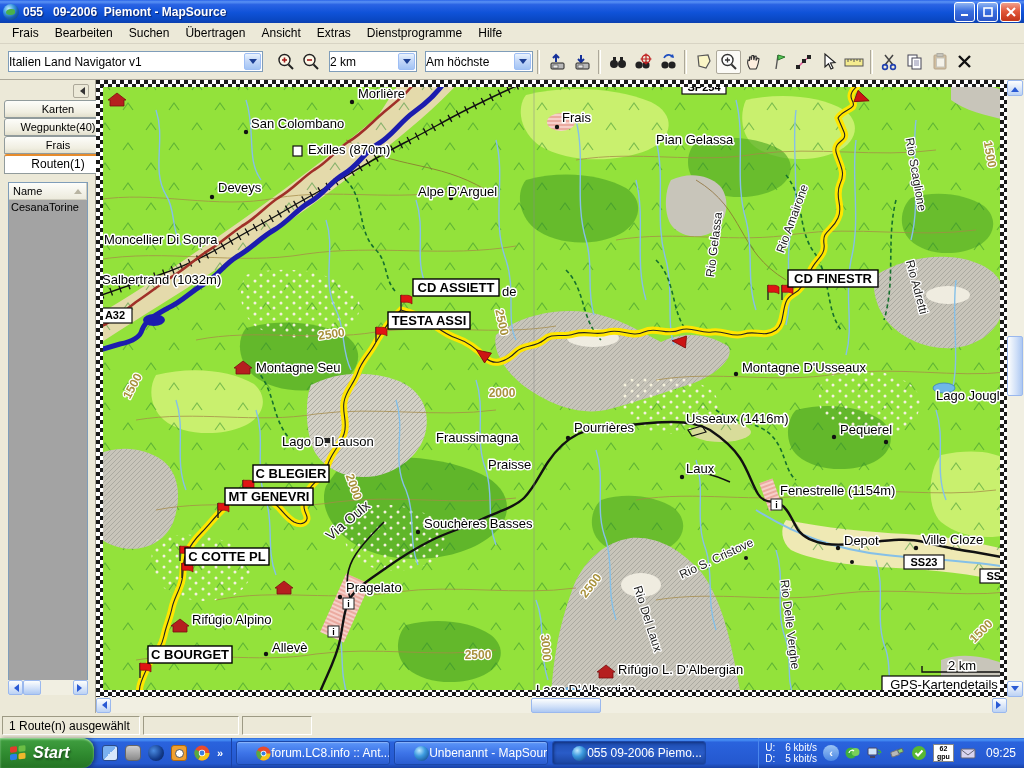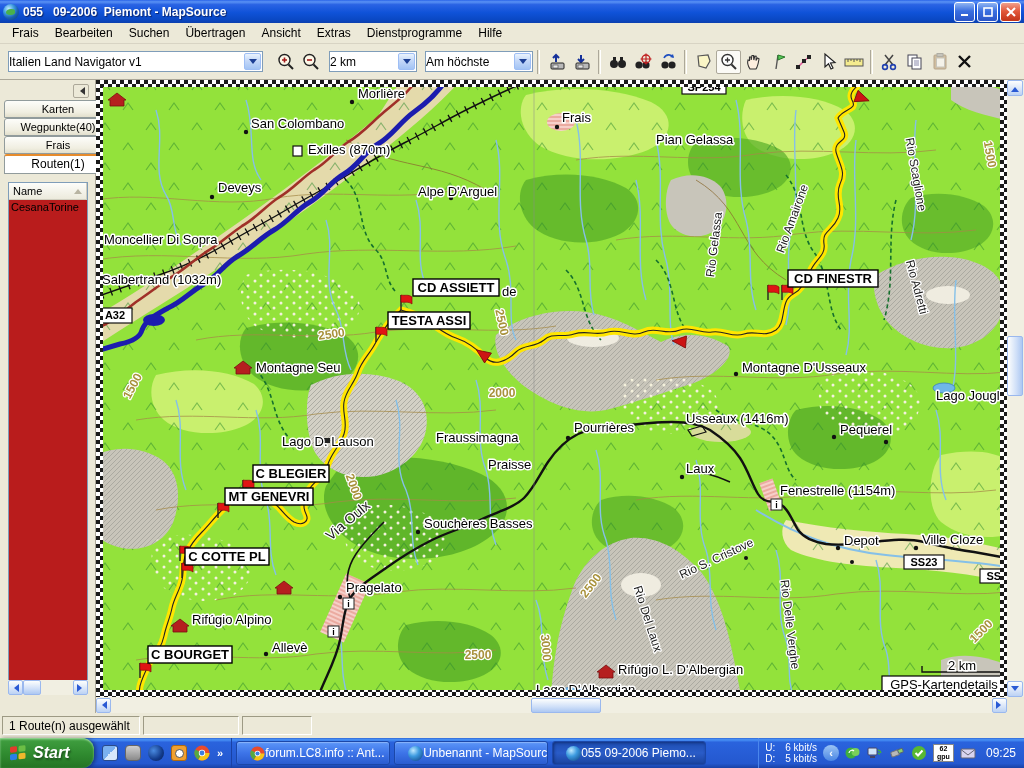--- a/index.html
+++ b/index.html
@@ -42,21 +42,21 @@
   
   .sidebar { position:absolute; left:0; top:80px; width:96px; height:633px; background:#ece9d8;
     border-right:1px solid #aca899; }
   .collapse-btn { position:absolute; right:6px; top:4px; width:16px; height:14px; background:#ece9d8;
     border:1px solid #aca899; border-radius:2px; display:flex; align-items:center; justify-content:center; }
   .tri-left { width:0; height:0; border:4px solid transparent; border-right:5px solid #333; margin-right:2px; }
   .tabs { position:absolute; left:4px; top:20px; width:108px; }
   .tab { height:18px; border:1px solid #919b9c; border-radius:3px 3px 0 0; margin-bottom:0px;
     background:linear-gradient(#fdfdfa,#f0eee1 70%,#e2dfcc); font-size:11px; text-align:center; line-height:17px; }
   .tab.active { background:#fff; border-top:2px solid #e68b2c; font-size:12px; height:20px; }
-  .side-list { position:absolute; left:8px; top:102px; width:80px; height:506px; background:#b91c1c;
+  .side-list { position:absolute; left:8px; top:102px; width:80px; height:506px; background:#a3a3a3;
     border:1px solid #7f9db9; }
   .list-header { height:17px; background:linear-gradient(#fdfdfa,#eceadc); border-bottom:1px solid #d0cebf;
     font-size:11px; display:flex; align-items:center; padding:0 4px; border-right:1px solid #d0cebf; }
   .sort-tri { width:0; height:0; border:4px solid transparent; border-bottom:5px solid #b8b4a2; margin-left:auto; margin-bottom:3px; }
   .list-row { font-size:11px; padding:1px 2px; white-space:nowrap; overflow:hidden; }
   .side-hscroll { position:absolute; left:8px; bottom:18px; width:80px; height:15px; background:#f1efe2; display:flex; }
 
   
   .sb-btn { width:15px; height:15px; background:linear-gradient(180deg,#fdfefd,#d7e4f8 60%,#bcd2f4);
     border:1px solid #9ab8ee; border-radius:2px; display:flex; align-items:center; justify-content:center; flex:none; }
@@ -97,21 +97,21 @@
     background:linear-gradient(180deg,#3168d6 0%,#4993f7 6%,#2a63dd 14%,#2458cf 85%,#1941a5 100%); display:flex; align-items:center; }
   .start-btn { width:94px; height:30px; border-radius:0 12px 12px 0;
     background:linear-gradient(180deg,#57b157 0%,#3d9b3d 12%,#2f8a2f 55%,#247424 100%);
     box-shadow:inset 0 1px 2px #9fdc9f, 2px 0 4px rgba(0,0,0,.4); display:flex; align-items:center; padding-left:8px; gap:5px; }
   .start-label { color:#fff; font-size:16px; font-weight:bold; font-style:italic; text-shadow:1px 2px 2px #1d4f1d; }
   .quick-launch { display:flex; align-items:center; gap:7px; padding:0 8px; border-right:1px solid #1941a5; height:30px; }
   .ql-icon { width:16px; height:16px; border-radius:3px; flex:none; }
   .chev { color:#fff; font-size:11px; font-weight:bold; }
   .task-btn { width:154px; height:24px; margin-left:4px; border-radius:3px;
     background:linear-gradient(180deg,#5c96f8,#3d74e8 50%,#2a5cd0); border:1px solid #1b47a8;
-    box-shadow:inset 0 1px 1px #8ab4fa; display:flex; align-items:center; padding:0 13px;
+    box-shadow:inset 0 1px 1px #8ab4fa; display:flex; align-items:center; padding:0 19px;
     color:#fff; font-size:12px; white-space:nowrap; overflow:hidden; }
   .task-btn.active { background:linear-gradient(180deg,#1e4eb2,#2a5cc8 50%,#1b44a0); box-shadow:inset 1px 1px 3px #12307a; }
   .task-icon { width:15px; height:15px; flex:none; border-radius:50%; }
   .tray { margin-left:auto; height:30px; display:flex; align-items:center; gap:6px; padding:0 8px 0 6px;
     border-left:1px solid #4a86ec; }
   .net-meter { color:#fff; font-size:10px; line-height:11px; text-align:left; display:grid;
     grid-template-columns:auto auto; column-gap:10px; }
   .tray-chev { width:16px; height:16px; border-radius:50%; background:linear-gradient(180deg,#9cc4f4,#4a86e4);
     color:#fff; font-weight:bold; font-size:11px; display:flex; align-items:center; justify-content:center; }
   .tray-icon { width:16px; height:16px; flex:none; }

